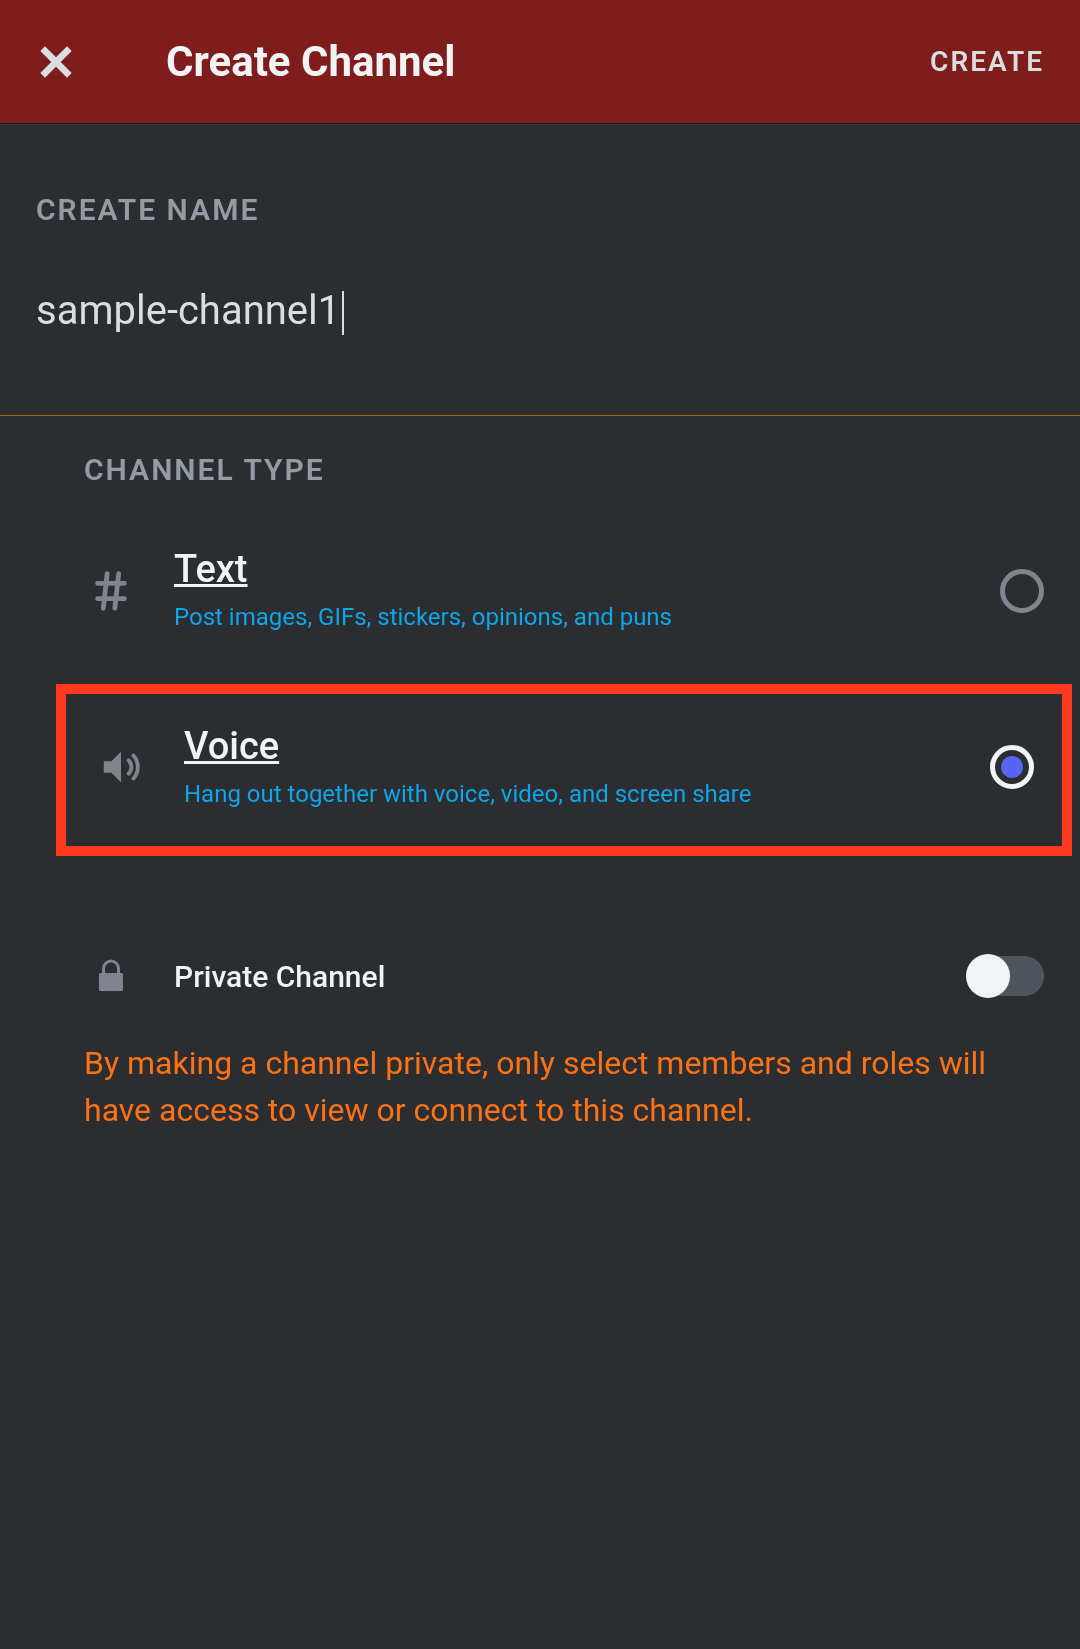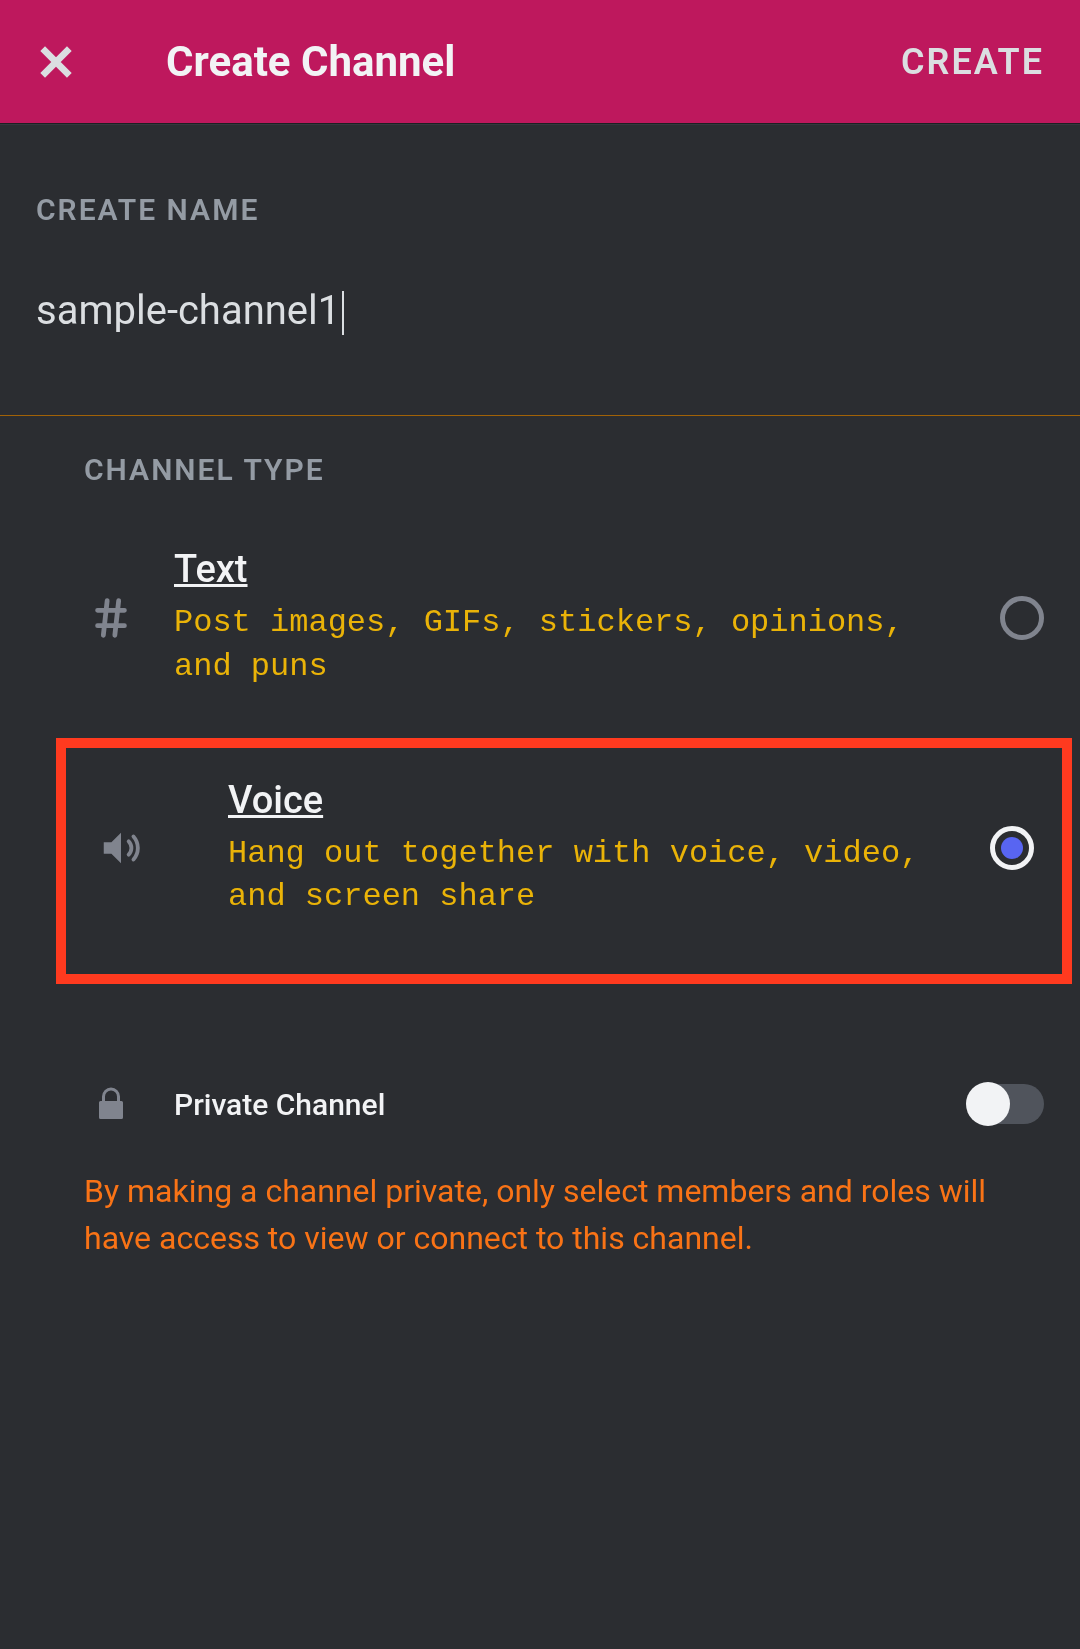--- a/index.html
+++ b/index.html
@@ -13,21 +13,21 @@
       background: #2b2d31;
       font-family: -apple-system, BlinkMacSystemFont, "Segoe UI", Roboto, Helvetica, Arial, sans-serif;
       color: #dbdee1;
       overflow: hidden;
     }
     .header {
       height: 124px;
       display: flex;
       align-items: center;
       padding: 0 36px;
-      background: #be185d;
+      background: #7f1d1d;
       border-bottom: 1px solid #1e1f22;
     }
     .close-btn {
       width: 40px;
       height: 40px;
       display: flex;
       align-items: center;
       justify-content: center;
       cursor: pointer;
     }
@@ -38,21 +38,21 @@
       stroke-width: 4;
     }
     .header-title {
       flex: 1;
       font-size: 42px;
       font-weight: 700;
       color: #f2f3f5;
       margin-left: 90px;
     }
     .create-btn {
-      font-size: 36px;
+      font-size: 28px;
       font-weight: 600;
       color: #dbdee1;
       letter-spacing: 2px;
       cursor: pointer;
     }
     .spacer-top {
       height: 40px;
       background: #2b2d31;
       border-top: 1px solid #35373c;
     }
@@ -103,24 +103,23 @@
       flex: 1;
     }
     .type-title {
       font-size: 38px;
       font-weight: 500;
       color: #f2f3f5;
       margin-bottom: 10px;
       text-decoration: underline;
     }
     .type-desc {
-      font-size: 32px;
-      color: #eab308;
+      font-size: 24px;
+      color: #0ea5e9;
       line-height: 1.35;
-      font-family: Liberation Mono, monospace;
     }
     .radio {
       width: 44px;
       height: 44px;
       border: 5px solid #80848e;
       border-radius: 50%;
       display: flex;
       align-items: center;
       justify-content: center;
       flex-shrink: 0;
@@ -134,22 +133,21 @@
       height: 22px;
       border-radius: 50%;
       background: #5865f2;
     }
     .highlight-box {
       border: 10px solid #ff3a1f;
       margin: 10px 8px;
       padding: 0;
     }
     .highlight-box .type-option {
-      padding: 30px 28px 56px;
-      gap: 44px;
+      padding: 30px 28px 36px;
     }
     .private-section {
       margin-top: 100px;
       padding: 0 36px;
     }
     .private-row {
       display: flex;
       align-items: center;
       margin-bottom: 44px;
     }

